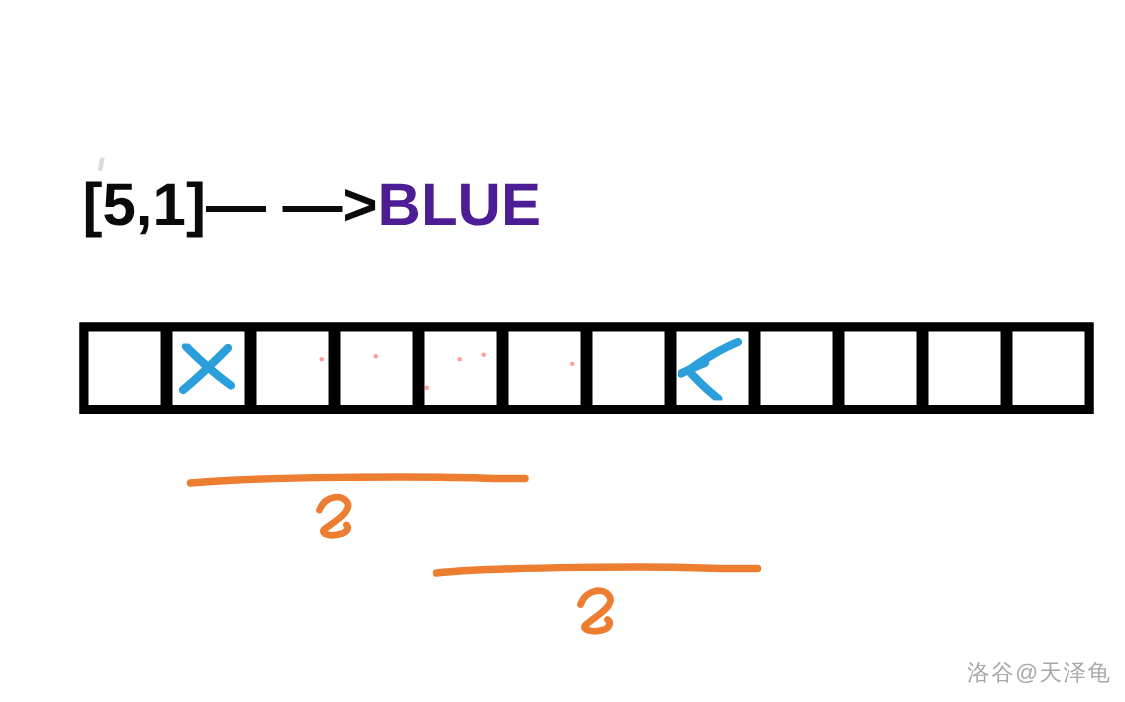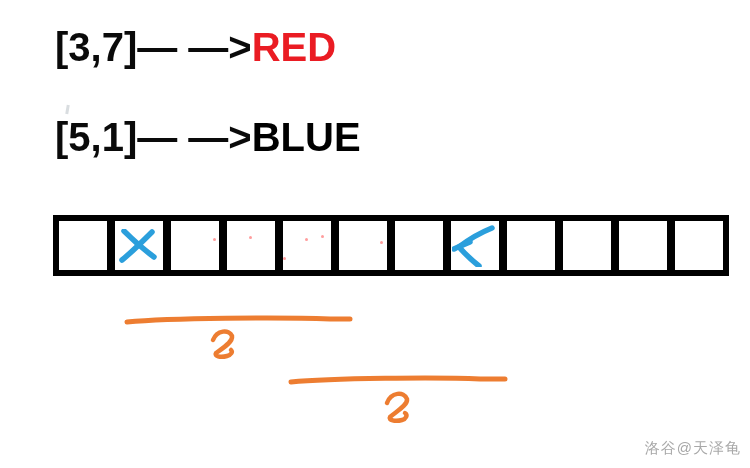--- a/index.html
+++ b/index.html
@@ -84,23 +84,22 @@
     letter-spacing: 1px;
     color: #a8a8a8;
     margin-left: 13px;
   }
 </style>
 </head>
 <body>
 
 <div class="canvas">
 
-  <div class="legend-line" id="legend-red"><span>[3,7]</span><span>— —&gt;</span><span style="color: rgb(234, 28, 35);">RED</span></div>
 
-  <div class="legend-line" id="legend-blue"><span>[5,1]</span><span>— —&gt;</span><span style="color: #000000;">BLUE</span></div>
+  <div class="legend-line" id="legend-blue"><span>[5,1]</span><span>— —&gt;</span><span style="color: #4c1d95;">BLUE</span></div>
 
   <div class="stray-mark"></div>
 
   <div class="array">
       <div class="cell"></div>
       <div class="cell">
         <svg class="mark" width="40" height="34" viewBox="0 0 40 34" xmlns="http://www.w3.org/2000/svg" style="stroke: rgb(43, 159, 220);">
     <path d="M5,2 C14,11 24,20 35,28"></path>
     <path d="M33,3 C24,12 13,23 3,31"></path>
   </svg>

